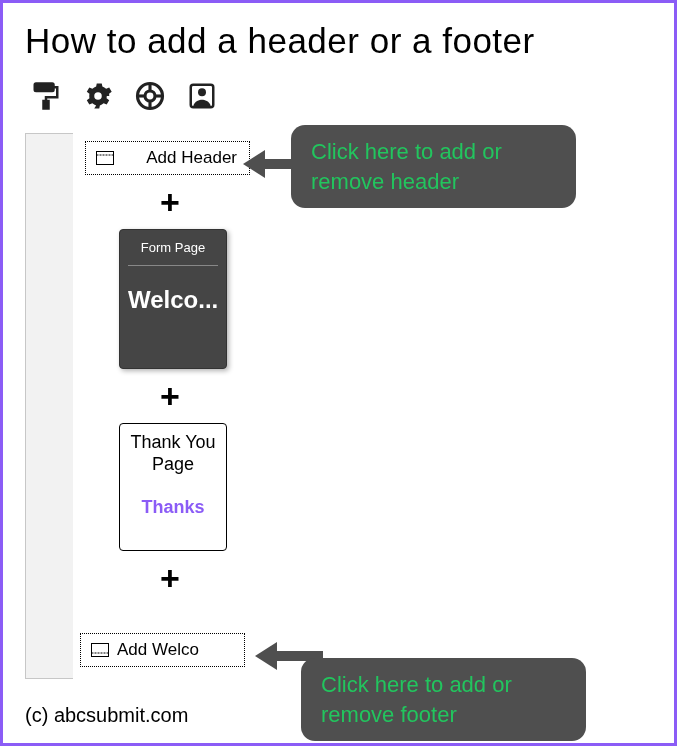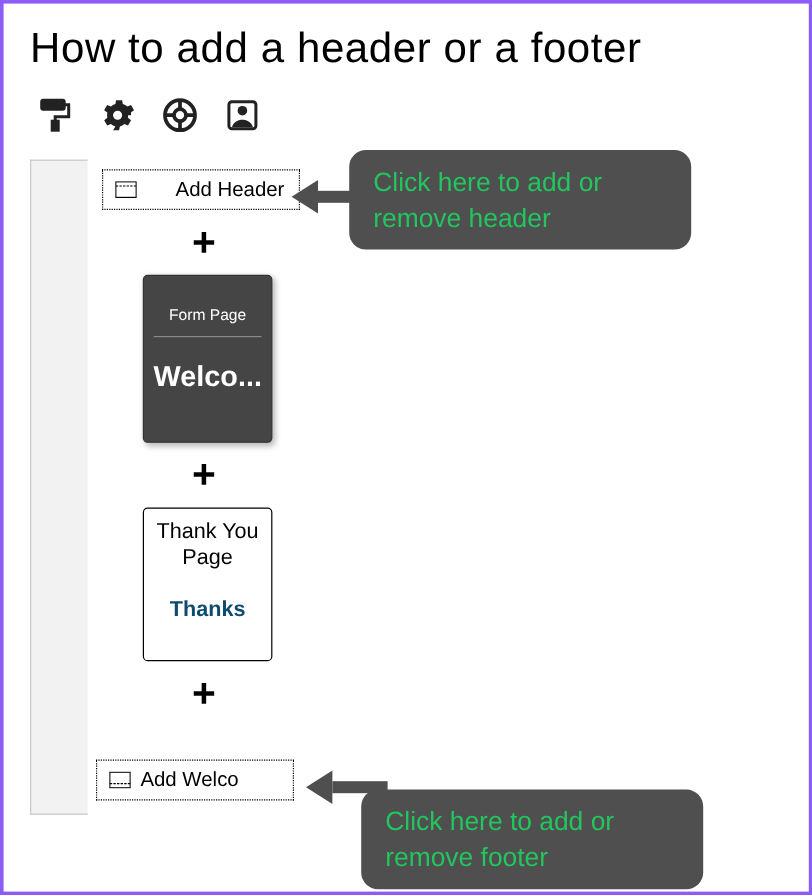--- a/index.html
+++ b/index.html
@@ -69,32 +69,32 @@
   }
   #form-page-card {
     top: 104px;
     height: 140px;
     background: #454545;
     color: #fff;
     border: 1px solid #333;
     box-shadow: 2px 2px 5px rgba(0,0,0,.3);
     padding: 10px 8px;
   }
-  #form-page-card .card-label { font-size: 13px; padding-bottom: 10px; margin-top: 15px; }
+  #form-page-card .card-label { font-size: 13px; padding-bottom: 10px; }
   #form-page-card hr { border: none; border-top: 1px solid #888; margin: 0 0 20px 0;}
   #form-page-card .card-content { font-size: 24px; font-weight: 700; }
   #thankyou-card {
     top: 298px;
     height: 128px;
     background: #fff;
     border: 1.5px solid #000;
     padding: 8px 6px;
   }
   #thankyou-card .card-label { font-size: 18px; line-height:1.2; margin-bottom: 22px;}
-  #thankyou-card .card-content { font-size: 18px; font-weight: 700; color:#0c4a6e;}
+  #thankyou-card .card-content { font-size: 18px; font-weight: 700; color:#8b5cf6;}
   .callout {
     position: absolute;
     background: #4f4f4f;
     color: #22c55e;
     font-size: 22px;
     border-radius: 14px;
     padding: 12px 20px;
     line-height: 1.35;
     width: 285px;
   }
@@ -211,13 +211,14 @@
       <div class="shaft"></div>
   </div>
   <div id="callout-header" class="callout">Click here to add or remove header</div>
 
   <div id="arrow-footer" class="arrow">
     <div class="head"></div>
       <div class="shaft"></div>
   </div>
   <div id="callout-footer" class="callout">Click here to add or remove footer</div>
 
+  <div class="copyright">(c) abcsubmit.com</div>
 </div>
 
 </body></html>

